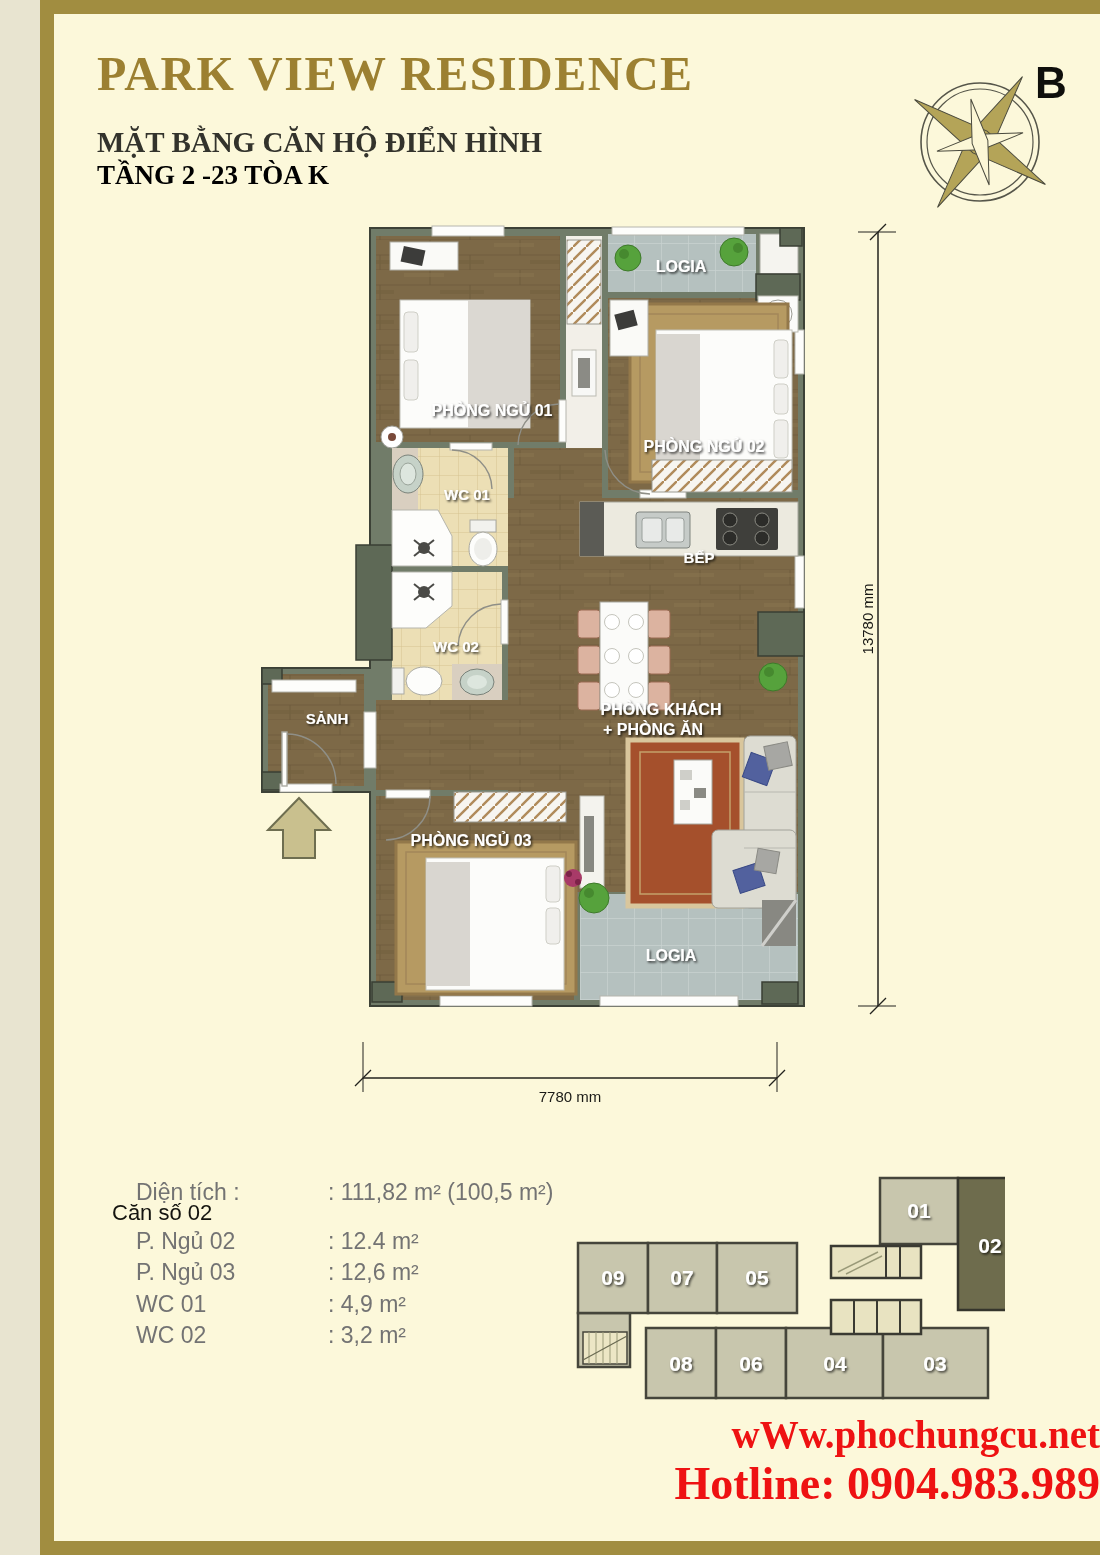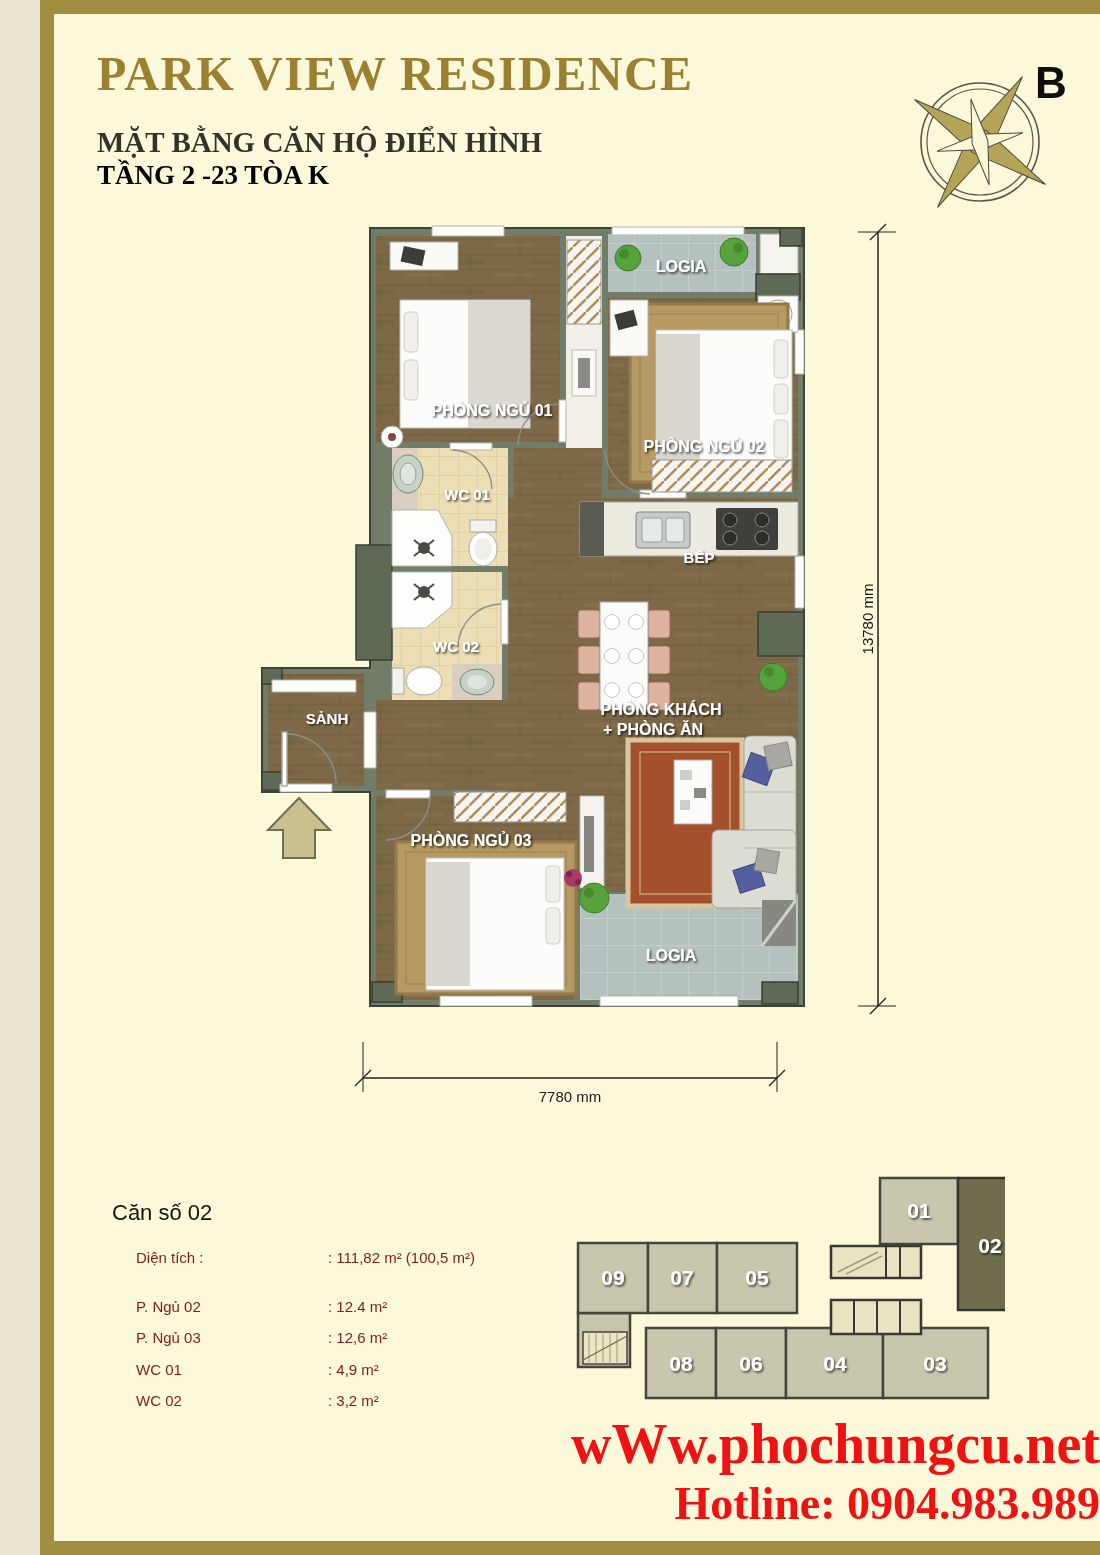--- a/index.html
+++ b/index.html
@@ -15,27 +15,27 @@
   .subtitle2{position:absolute;left:57px;top:160px;font-family:"Liberation Serif",serif;
          font-weight:bold;font-size:27px;color:#000000;white-space:nowrap;}
   .compass{position:absolute;left:858px;top:52px;}
   .compass-b{position:absolute;left:995px;top:58px;font-size:44px;font-weight:600;color:#0f0f0c;}
   .plan-svg{position:absolute;left:200px;top:215px;}
   .keyplan-svg{position:absolute;left:520px;top:1155px;}
   .plan-label{font-family:"Liberation Sans",sans-serif;font-weight:bold;fill:#ffffff;}
   .dim-label{font-family:"Liberation Sans",sans-serif;fill:#1a1a16;}
   .key-label{font-family:"Liberation Sans",sans-serif;font-weight:bold;fill:#ffffff;font-size:21px;}
   .unit-title{position:absolute;left:72px;top:1200px;font-size:22px;color:#14140f;}
-  .unit-rows{position:absolute;left:96px;top:1242px;width:440px;font-size:15px;color:#7f1d1d;}
+  .unit-rows{position:absolute;left:96px;top:1177px;width:440px;font-size:23px;color:#737373;}
   .info-row{height:31.5px;line-height:31.5px;white-space:nowrap;}
   .info-row.first{margin-bottom:17px;}
   .info-label{display:inline-block;width:192px;}
   .footer{position:absolute;right:40px;top:1412px;text-align:right;
           font-family:"Liberation Serif",serif;font-weight:bold;color:#ee1212;line-height:1.16;}
-  .footer .web{font-size:56px;}
+  .footer .web{font-size:39px;}
   .footer .hot{font-size:46px;}
 </style>
 </head>
 <body>
 
 <div class="page">
 
   <div class="title">PARK VIEW RESIDENCE</div>
   <div class="subtitle1">MẶT BẰNG CĂN HỘ ĐIỂN HÌNH</div>
   <div class="subtitle2">TẦNG 2 -23 TÒA K</div>

